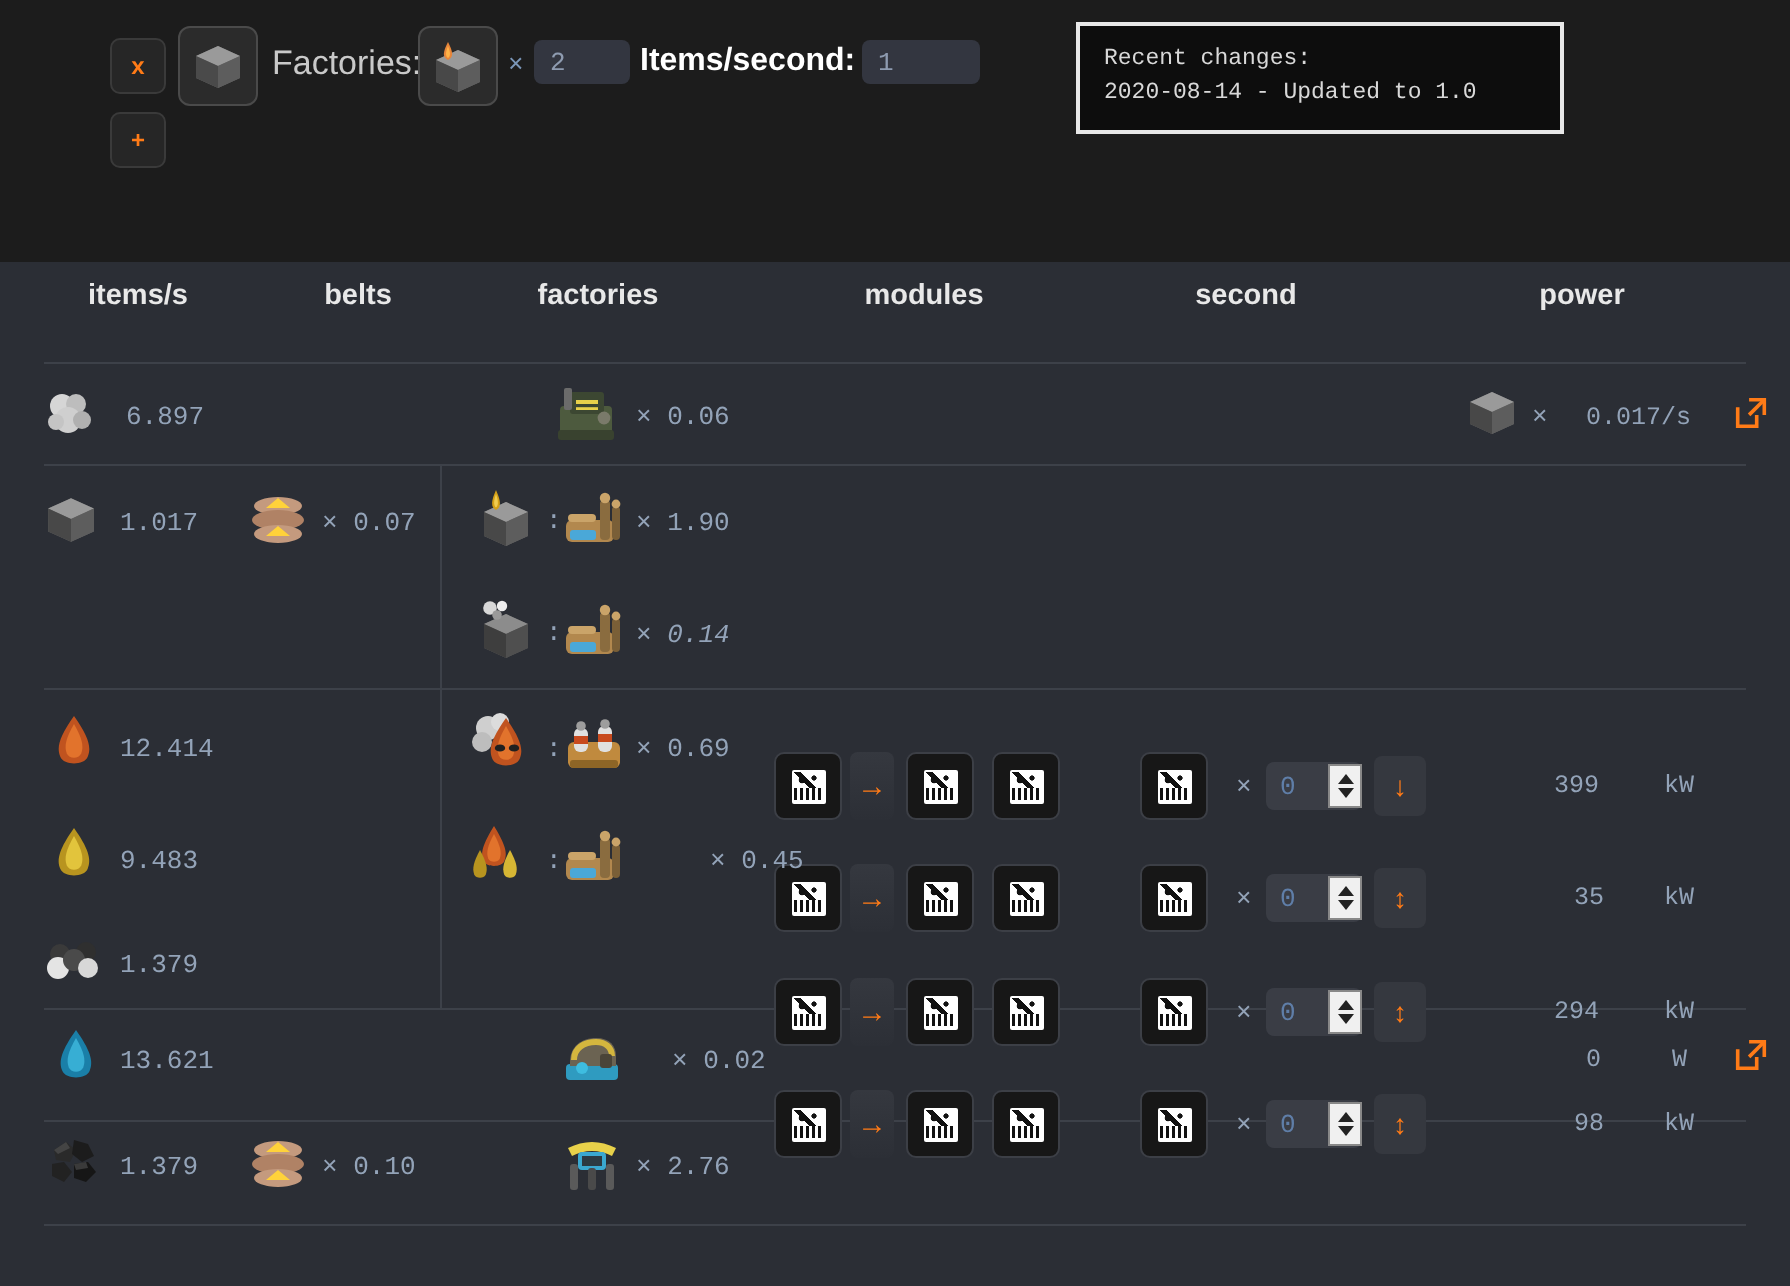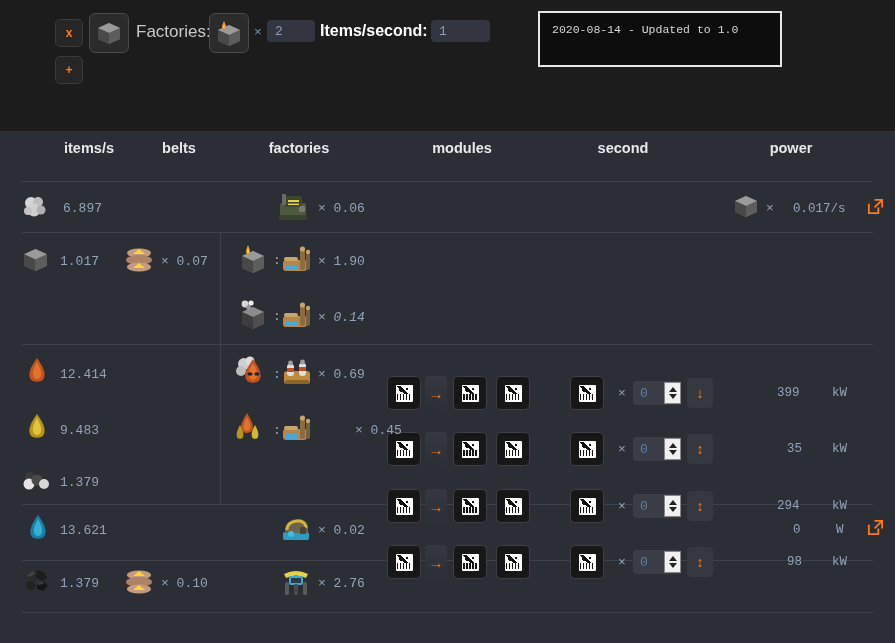--- a/index.html
+++ b/index.html
@@ -181,30 +181,31 @@
       </svg>
     </div>
 
     <span class="times-top">×</span>
     <input class="inp inp-factories" value="2" style="">
 
     <div class="lbl-ips">Items/second:</div>
     <input class="inp inp-ips" value="1" style="">
 
     <div class="recent">
+      <div>Recent changes:</div>
       <div>2020-08-14 - Updated to 1.0</div>
     </div>
   </div>
 
   <div class="tabs-underline"></div>
 
   <div class="tablewrap">
 
     <div class="thead">
-      <div class="th" style="left:89px;">items/s</div>
+      <div class="th" style="left:69px;">items/s</div>
       <div class="th" style="left:179px;">belts</div>
       <div class="th" style="left:299px;">factories</div>
       <div class="th" style="left:462px;">modules</div>
       <div class="th" style="left:623px;">second</div>
       <div class="th" style="left:791px;">power</div>
     </div>
 
     <div class="hr" style="left:22px; top:48px;  width:851px;"></div>
     <div class="hr" style="left:22px; top:99px;  width:851px;"></div>
     <div class="hr" style="left:22px; top:211px; width:851px;"></div>
@@ -512,21 +513,21 @@
     <div class="cell num" style="left:60px; top:390px;">13.621</div>
     <div class="cell" style="left:280px; top:380px;">
       <svg width="32" height="32" viewBox="0 0 32 32">
         <rect x="3" y="19" width="26" height="8" rx="2" fill="#2f9bc0"></rect>
         <path d="M5 18 C5 10 11 6 18 6 C25 6 28 10 28 15 L28 20 L5 20Z" fill="#6b6352"></path>
         <path d="M7 17 C7 11 12 8 18 8 C23 8 26 11 26 15" fill="none" stroke="#d4b63e" stroke-width="3"></path>
         <circle cx="11" cy="21" r="3" fill="#3ebde0"></circle>
         <rect x="20" y="14" width="6" height="7" rx="1.5" fill="#4a4438"></rect>
       </svg>
     </div>
-    <div class="cell mult" style="left:318px; top:390px;">× 0.02</div>
+    <div class="cell mult" style="left:336px; top:390px;">× 0.02</div>
     <div class="cell mono-sm" style="left:793px; top:390px;">0</div>
     <div class="cell mono-sm" style="left:836px; top:390px;">W</div>
     <div class="cell" style="left:866px; top:385px;">
       <svg class="ext-icon" viewBox="0 0 20 20" fill="none" stroke="#ff7b17" stroke-width="1.9">
         <path d="M3 7 L3 17 L13 17 L13 11"></path>
           <path d="M9 3 L17 3 L17 11"></path>
           <path d="M17 3 L9 11"></path>
       </svg>
     </div>
 

